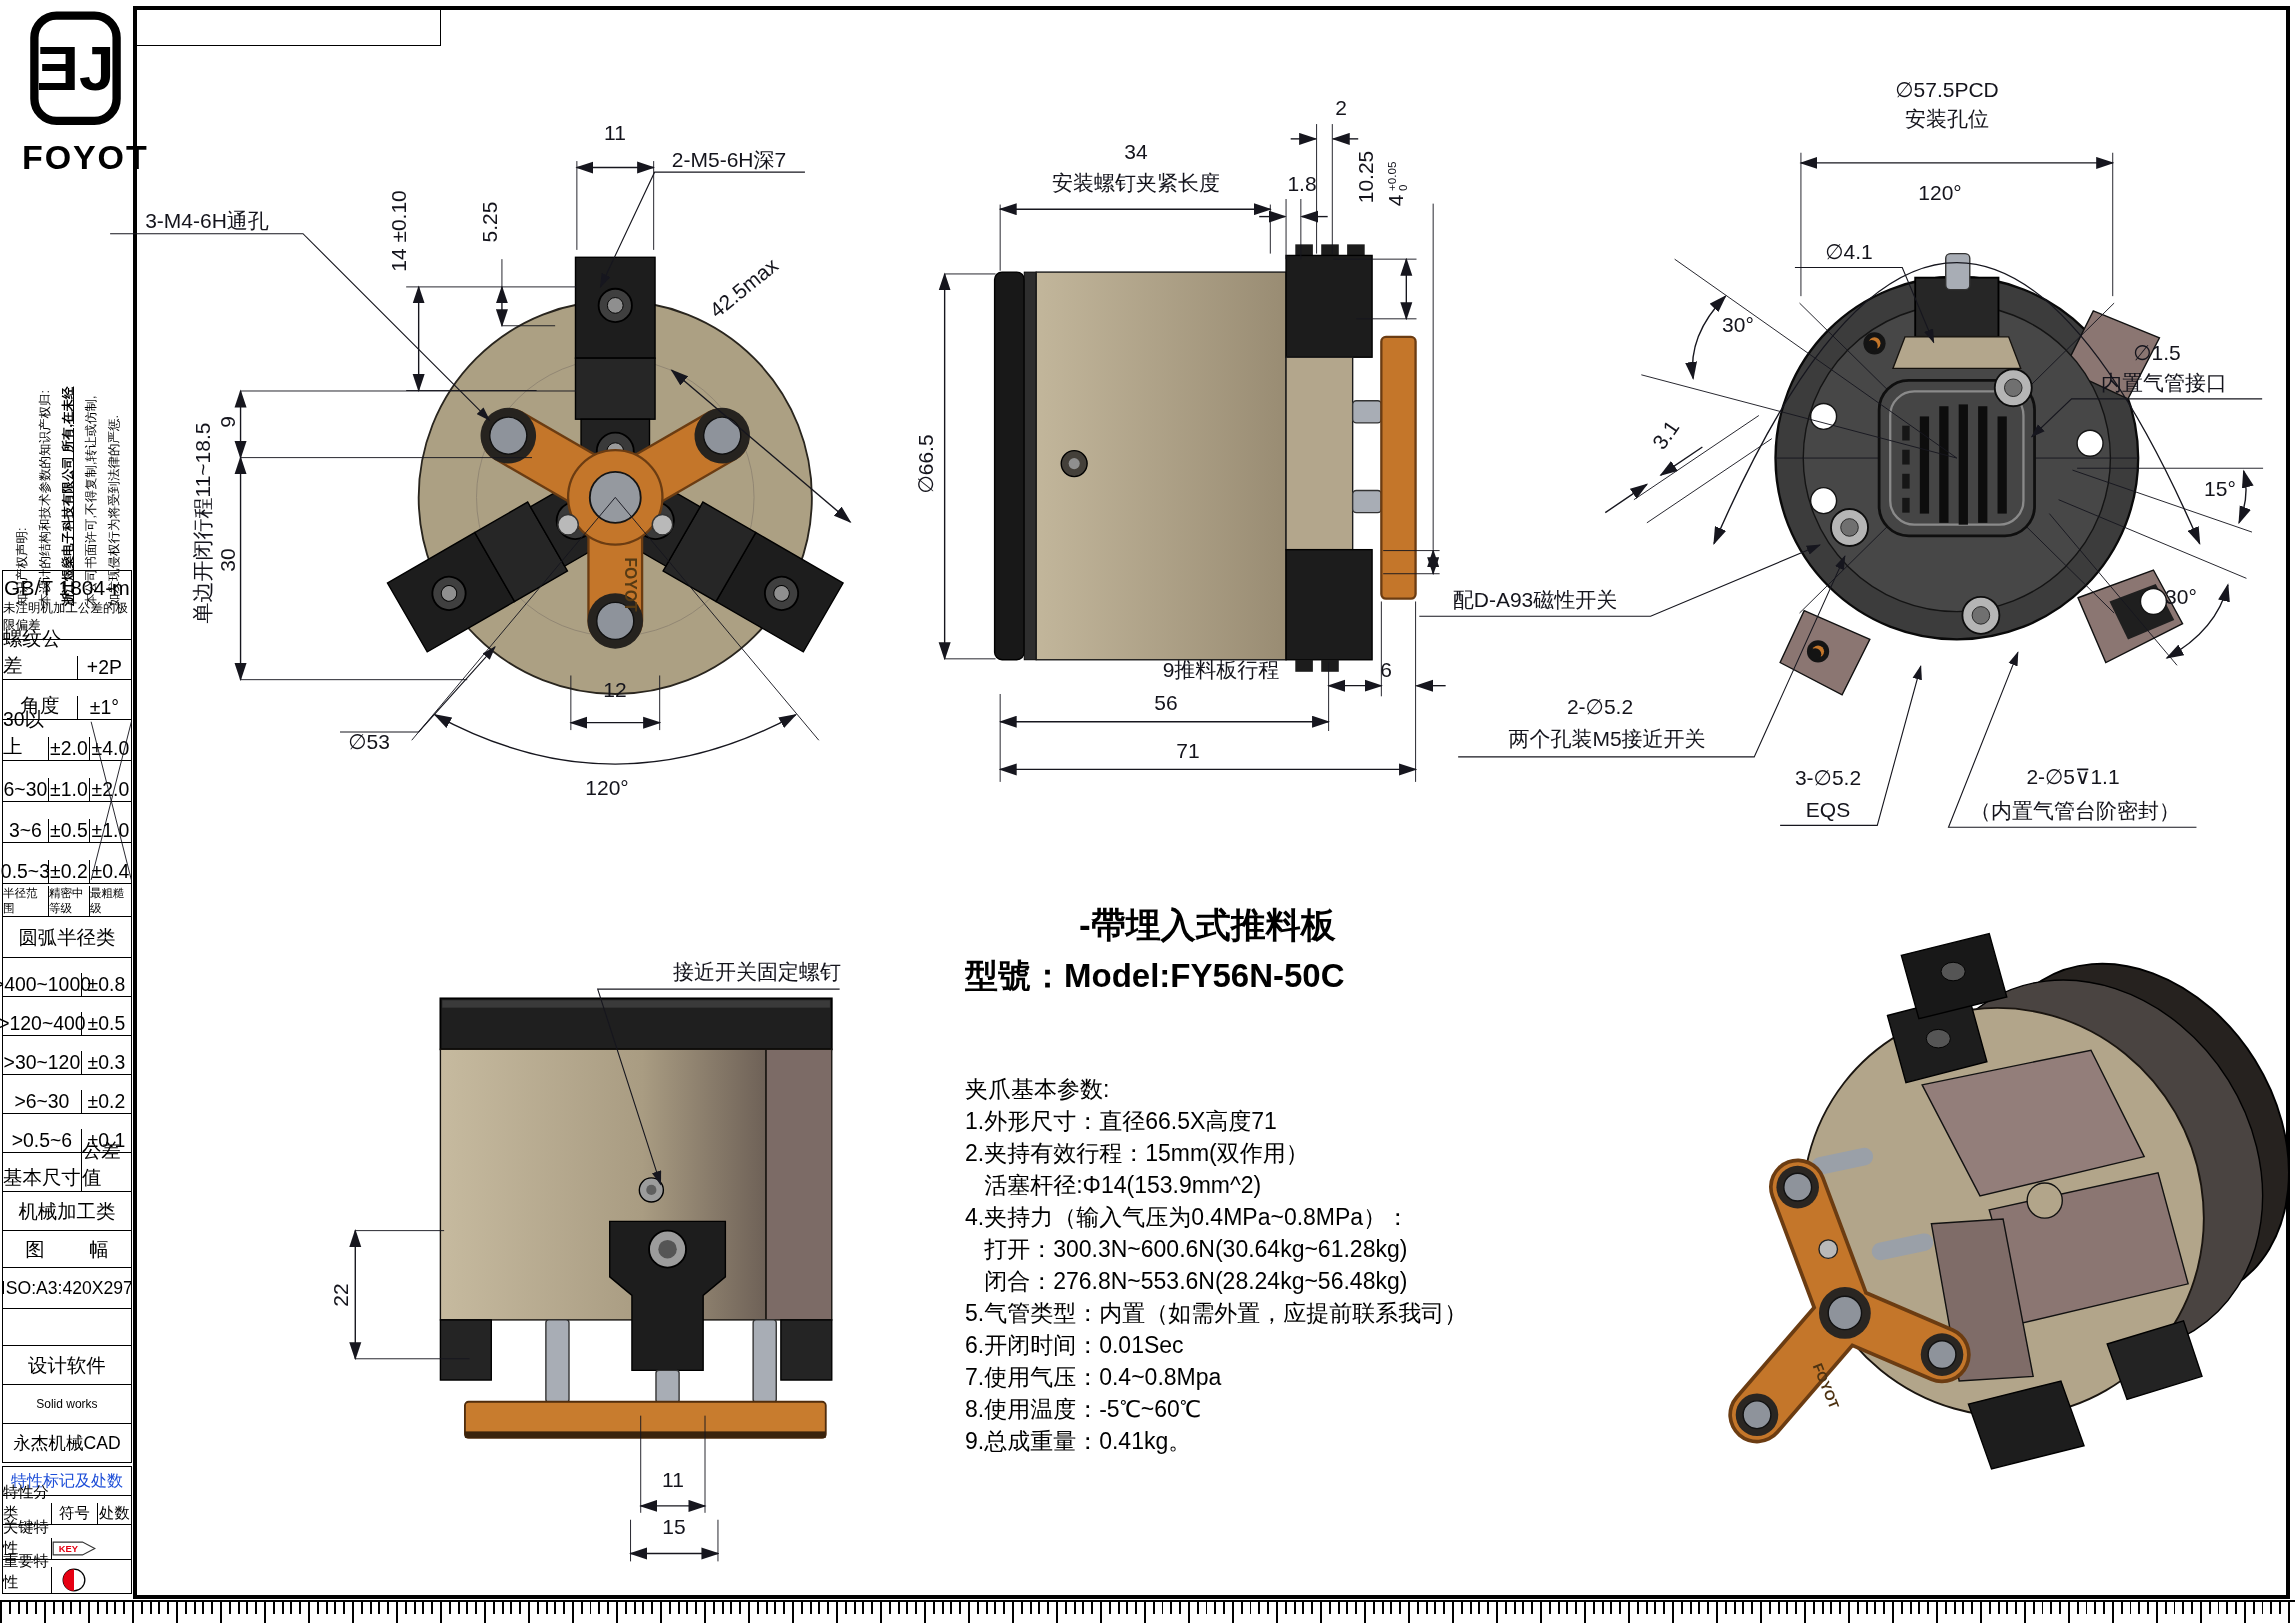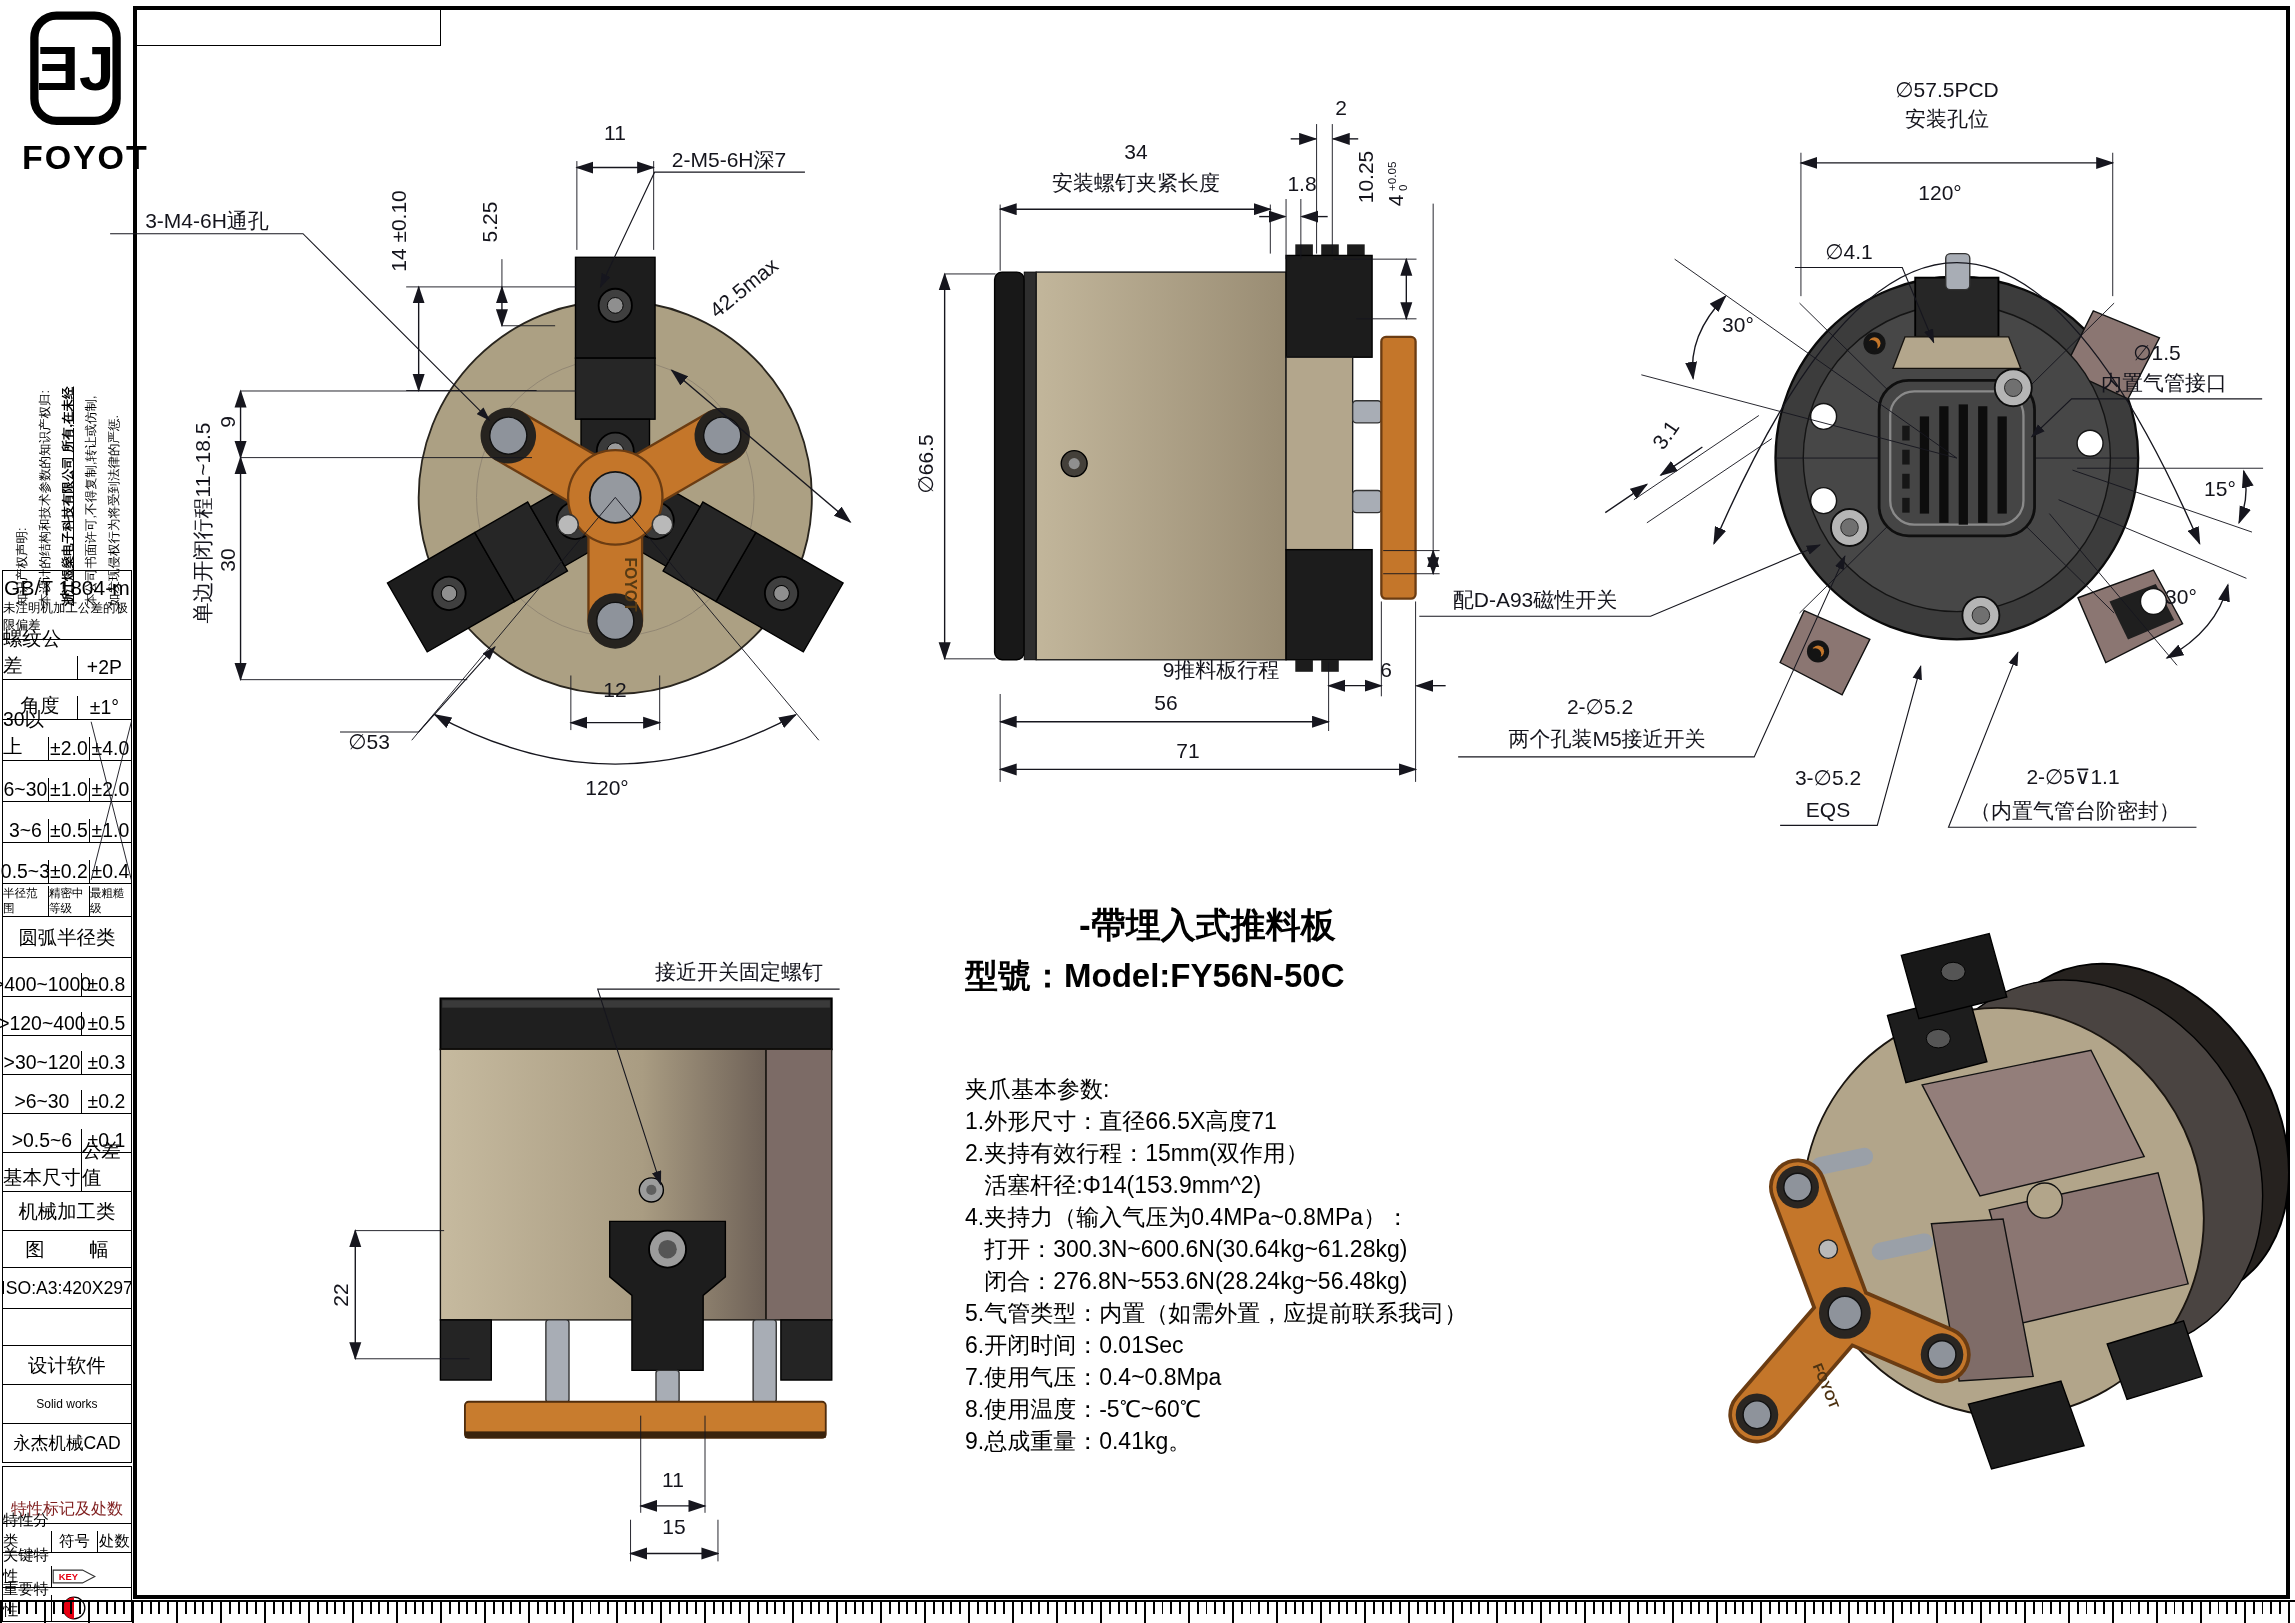--- a/index.html
+++ b/index.html
@@ -28,21 +28,21 @@
        border-bottom:none;box-sizing:border-box;font-size:19.4px;}
   .trow{display:flex;align-items:flex-end;border-bottom:1.4px solid #000;box-sizing:border-box;}
   .trow .c{display:flex;align-items:center;justify-content:center;box-sizing:border-box;}
   .trow .c+.c{border-left:1.4px solid #000;}
   .th2{flex-direction:column;align-items:center;justify-content:center;}
   .big{font-size:21px;} .small{font-size:12.5px;} .tiny{font-size:11.6px;}
   .single{justify-content:center;align-items:center;display:flex;}
   
   .feat{position:absolute;left:1.9px;top:1466px;width:130px;border:1.4px solid #000;
         box-sizing:border-box;font-size:15.3px;}
-  .feat .title{color:#7f1d1d;font-size:16px;margin-top:28px;}
+  .feat .title{color:#1d4ed8;font-size:16px;}
   
   .ann{position:absolute;font-size:21px;color:#14141c;white-space:pre;
        transform:translate(-50%,-50%);line-height:1.05;}
   .ann.r{transform:translate(-50%,-50%) rotate(-90deg);}
   .tolstack{display:inline-flex;flex-direction:column;font-size:11.6px;line-height:11.6px;margin-left:3.7px;vertical-align:middle;}
   .tolstack i{font-style:normal;}
   
   .tb{position:absolute;left:965px;top:902px;font-weight:bold;}
   .tb .row1{font-size:35px;line-height:46px;}
   .tb .row2{font-size:35px;line-height:46px;padding-left:114px;}
@@ -502,21 +502,21 @@
   <span class="ann" style="left:2220px;top:489px">15°</span>
   <span class="ann" style="left:2181px;top:597px">30°</span>
   <span class="ann" style="left:1535px;top:600px">配D-A93磁性开关</span>
   <span class="ann" style="left:1600px;top:707px">2-∅5.2</span>
   <span class="ann" style="left:1607px;top:739px">两个孔装M5接近开关</span>
   <span class="ann" style="left:1828px;top:778px">3-∅5.2</span>
   <span class="ann" style="left:1828px;top:810px">EQS</span>
   <span class="ann" style="left:2073px;top:777px">2-∅5⊽1.1</span>
   <span class="ann" style="left:2075px;top:811px">（内置气管台阶密封）</span>
 
-  <span class="ann" style="left:739px;top:972px">接近开关固定螺钉</span>
+  <span class="ann" style="left:757px;top:972px">接近开关固定螺钉</span>
   <span class="ann r" style="left:341px;top:1295px">22</span>
   <span class="ann" style="left:673px;top:1480px">11</span>
   <span class="ann" style="left:674px;top:1527px">15</span>
 
   <div class="tb">
     <div class="row2">-帶埋入式推料板</div>
     <div class="row3"><span>型號：</span><span>Model:FY56N-50C</span></div>
   </div>
 
   <div class="specs">

